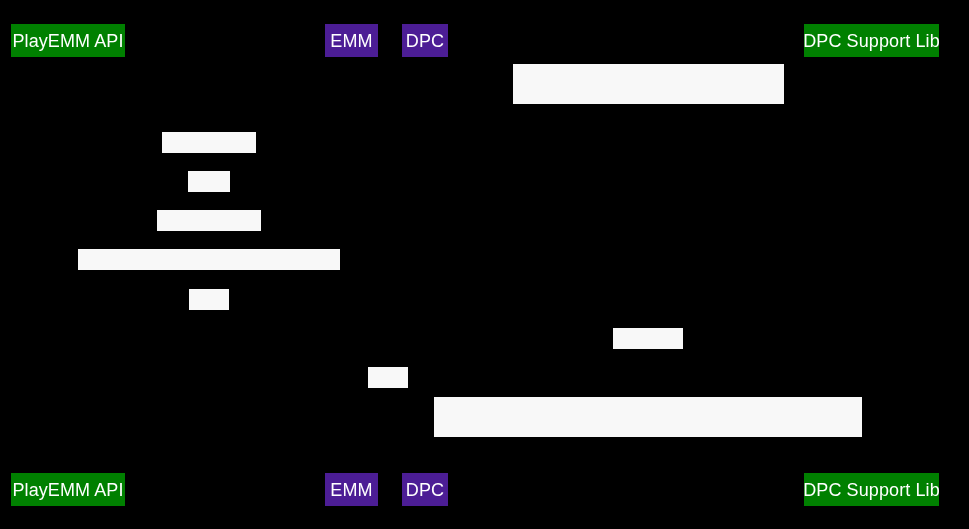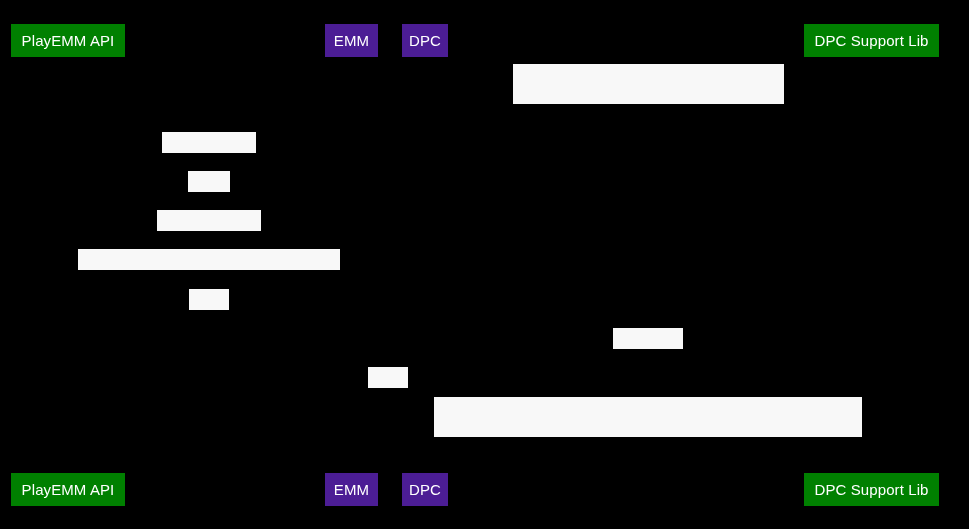--- a/index.html
+++ b/index.html
@@ -20,21 +20,21 @@
     background: #000000;
   }
   
   .participant {
     position: absolute;
     box-sizing: border-box;
     display: flex;
     align-items: center;
     justify-content: center;
     color: #ffffff;
-    font-size: 15px;
+    font-size: 18px;
     line-height: 1;
     white-space: nowrap;
     letter-spacing: 0.1px;
   }
   .participant.green { background: #008000; }
   .participant.blue  { background: #4c1d95; }
 
   
   .lifeline {
     position: absolute;

